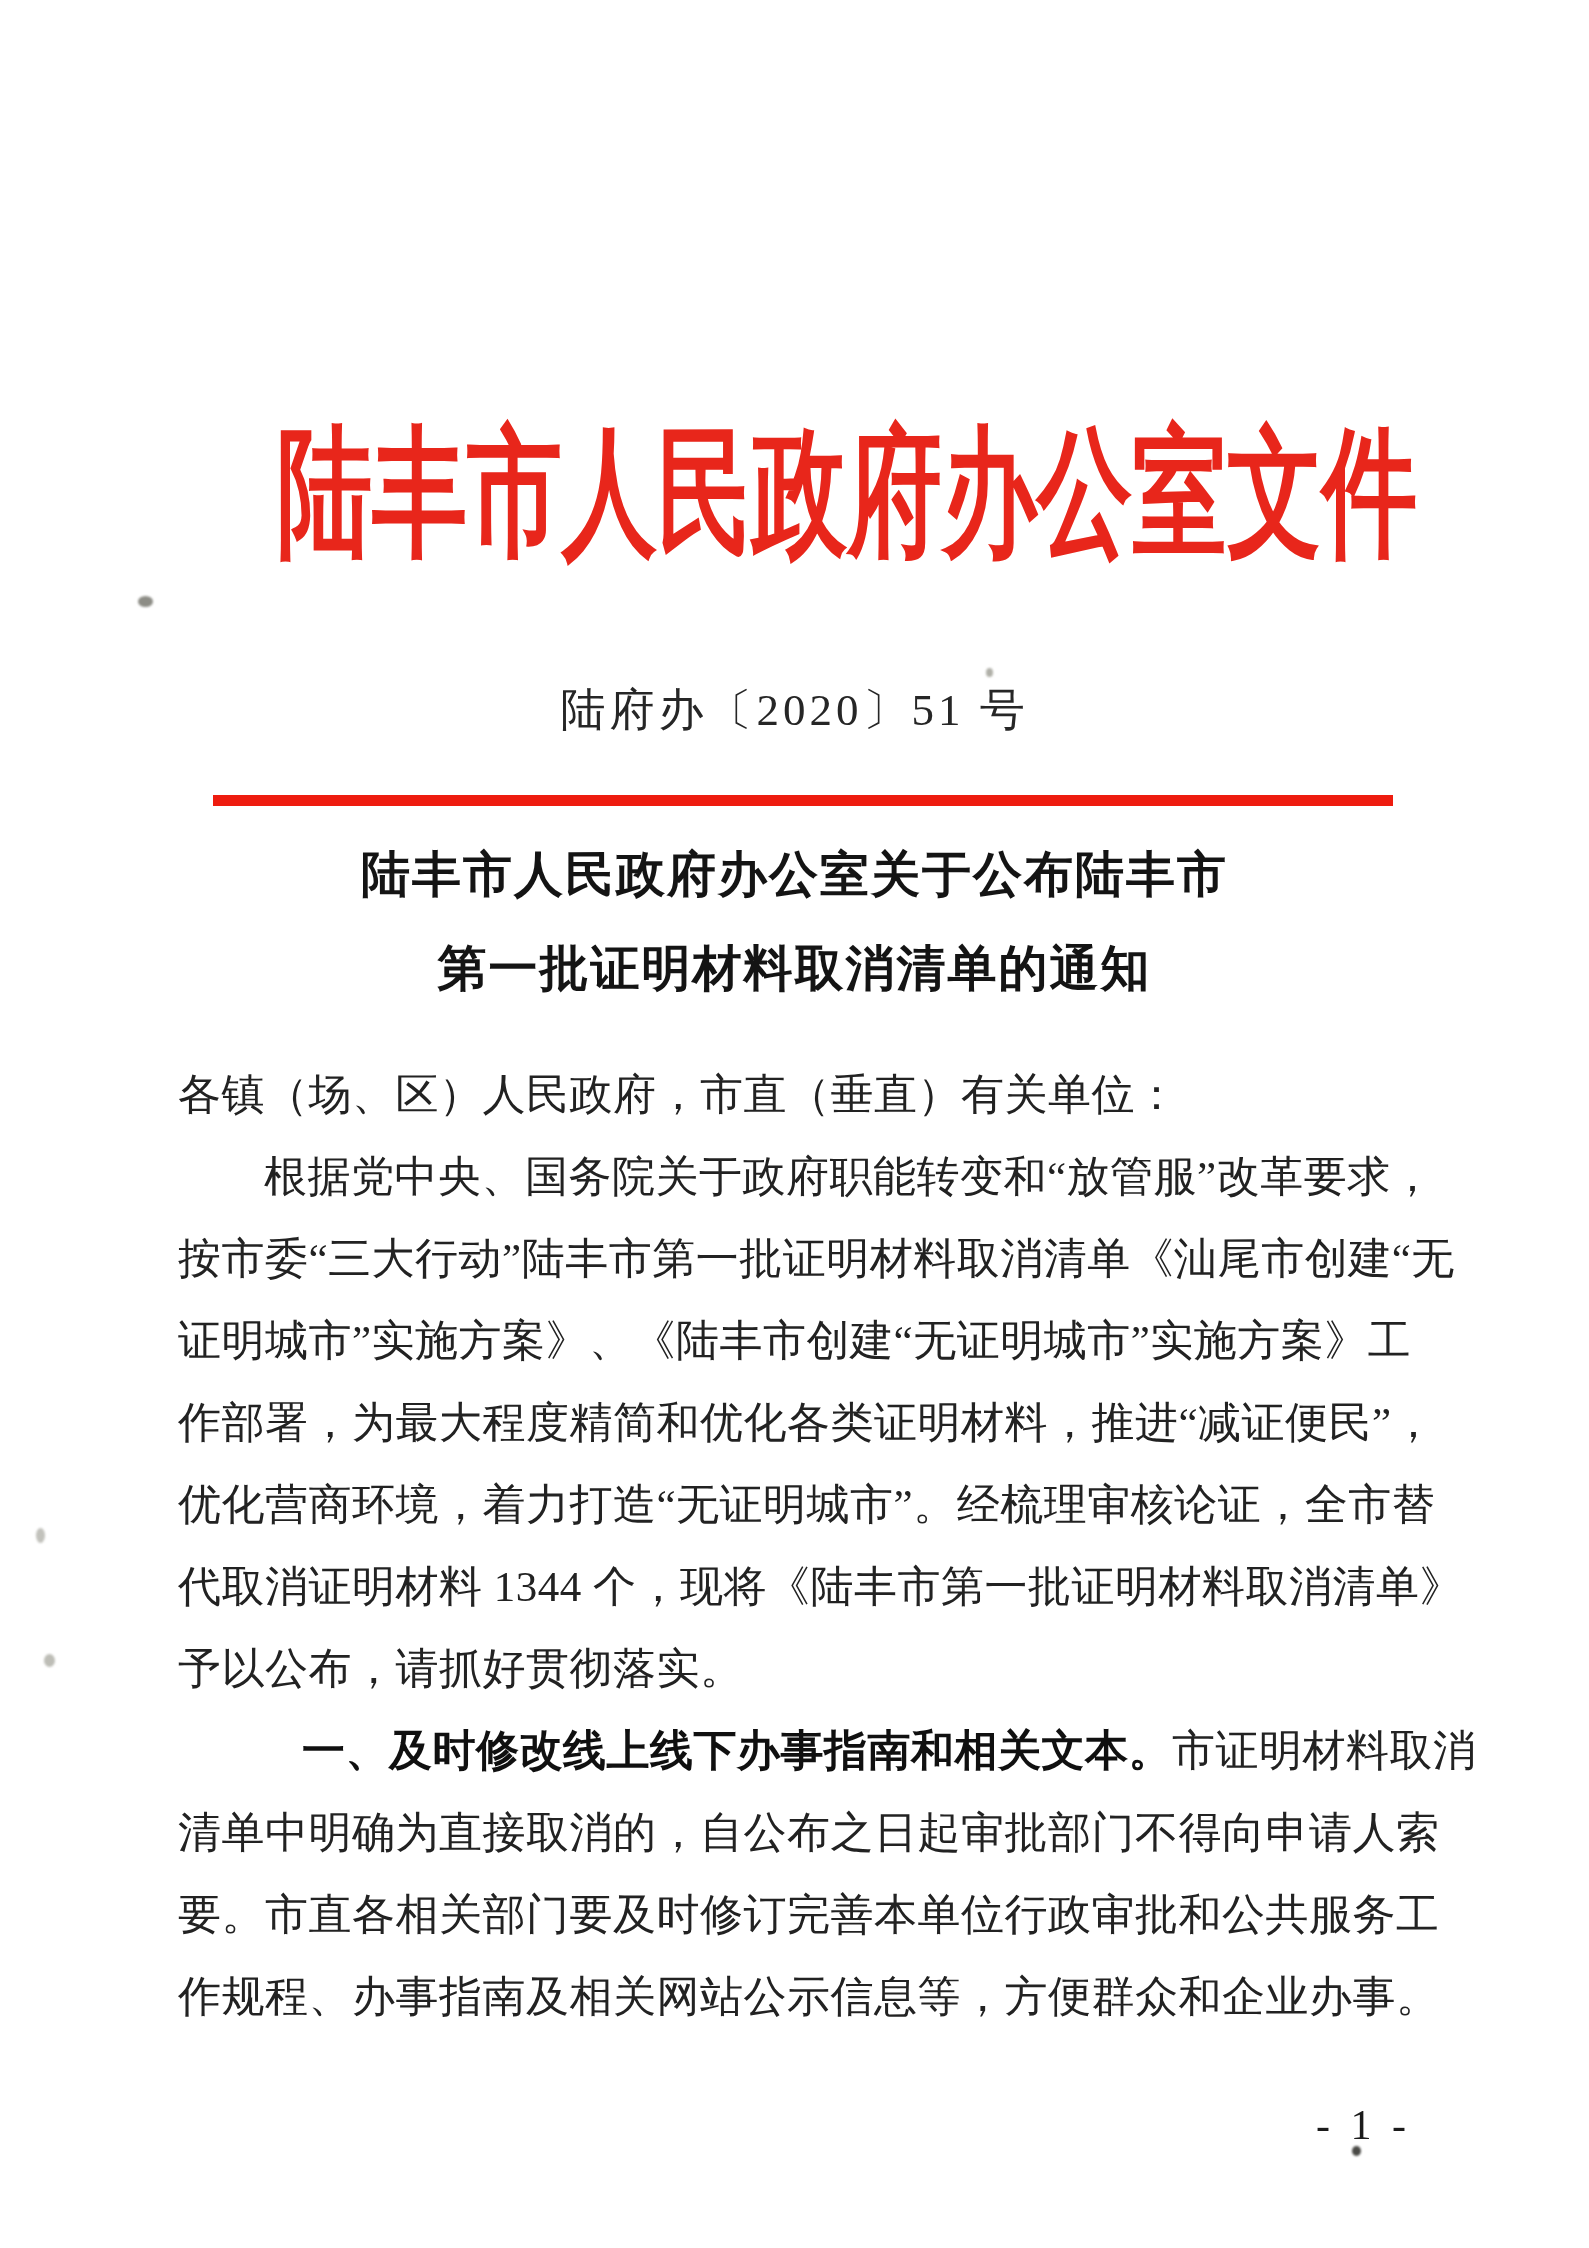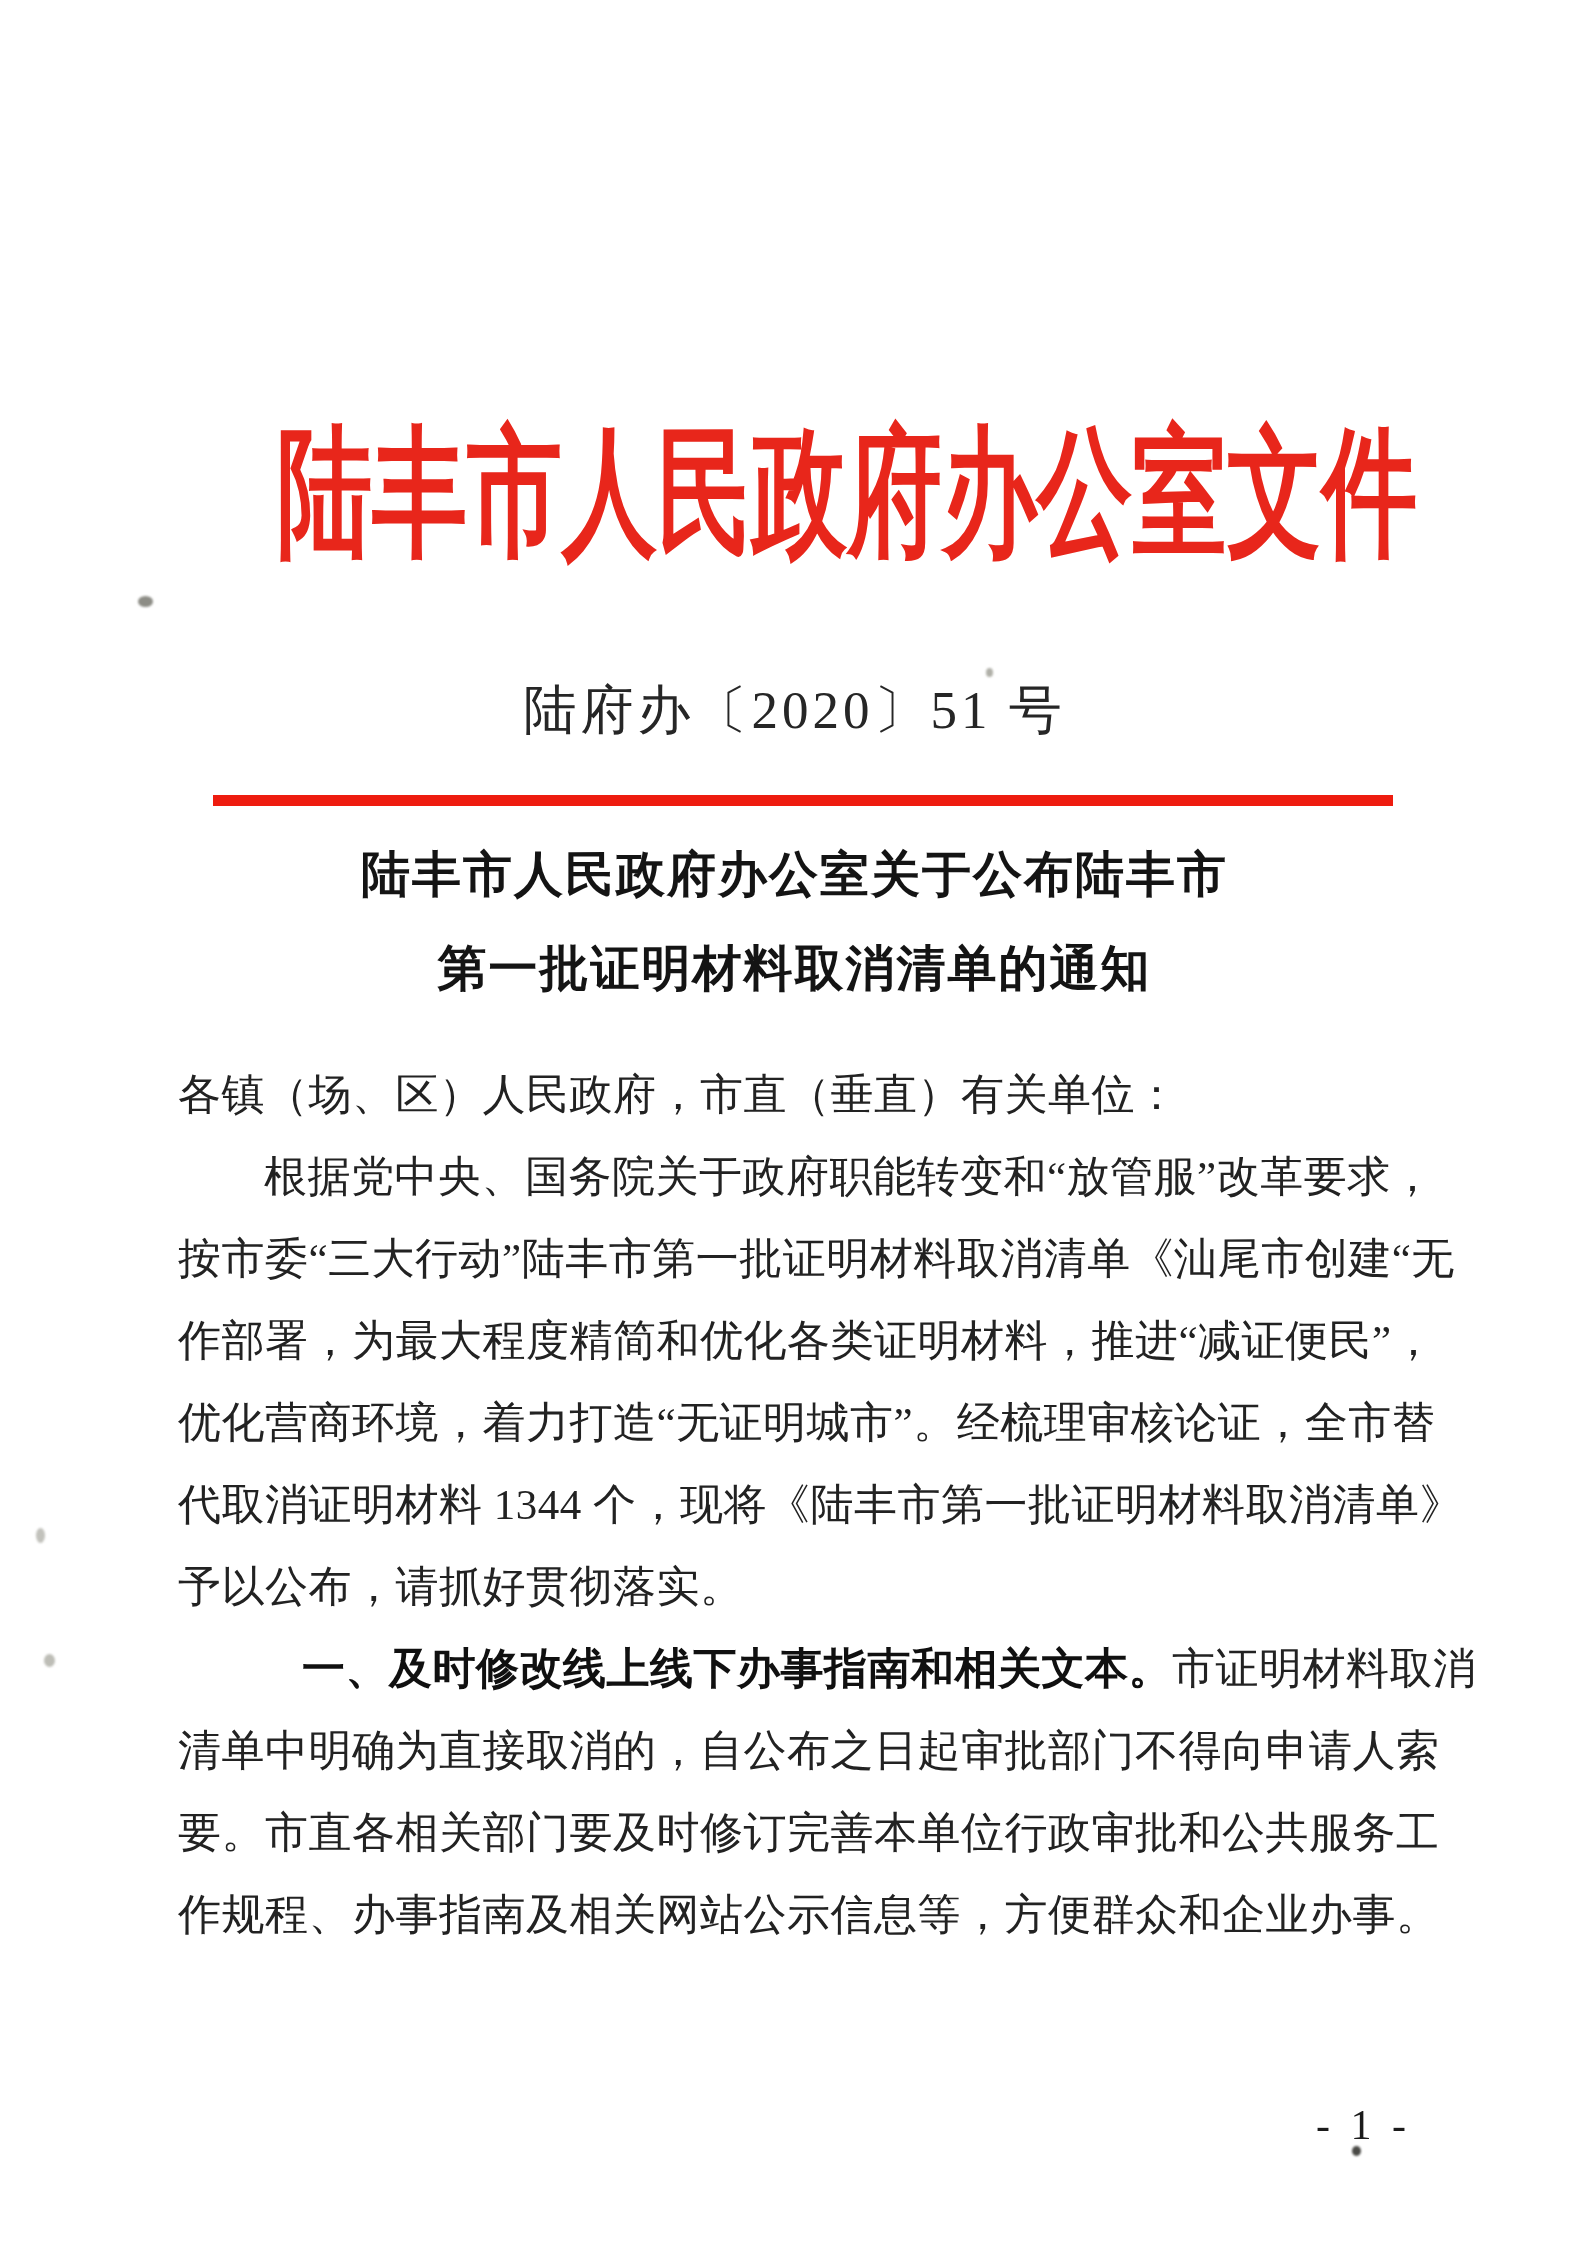--- a/index.html
+++ b/index.html
@@ -28,21 +28,21 @@
     letter-spacing: 0px;
   }
 
   
   .doc-number {
     position: absolute;
     left: 0;
     top: 682px;
     width: 100%;
     text-align: center;
-    font-size: 53px;
+    font-size: 45px;
     line-height: 56px;
     letter-spacing: 4px;
     color: #262626;
   }
 
   
   .red-divider {
     position: absolute;
     left: 213px;
     top: 795px;
@@ -120,20 +120,21 @@
   <div class="doc-title">
     <div>陆丰市人民政府办公室关于公布陆丰市</div>
     <div>第一批证明材料取消清单的通知</div>
   </div>
 
   <div class="body-block">
     <div class="line">各镇（场、区）人民政府，市直（垂直）有关单位：</div>
 
     <div class="line indent">根据党中央、国务院关于政府职能转变和“放管服”改革要求，</div>
     <div class="line">按市委“三大行动”陆丰市第一批证明材料取消清单《汕尾市创建“无</div>
+    <div class="line">证明城市”实施方案》、《陆丰市创建“无证明城市”实施方案》工</div>
     <div class="line">作部署，为最大程度精简和优化各类证明材料，推进“减证便民”，</div>
     <div class="line">优化营商环境，着力打造“无证明城市”。经梳理审核论证，全市替</div>
     <div class="line">代取消证明材料 1344 个，现将《陆丰市第一批证明材料取消清单》</div>
     <div class="line">予以公布，请抓好贯彻落实。</div>
 
     <div class="line indent">
       <span class="bold-lead">一、及时修改线上线下办事指南和相关文本。</span><span>市证明材料取消</span>
     </div>
 
     <div class="line">清单中明确为直接取消的，自公布之日起审批部门不得向申请人索</div>

